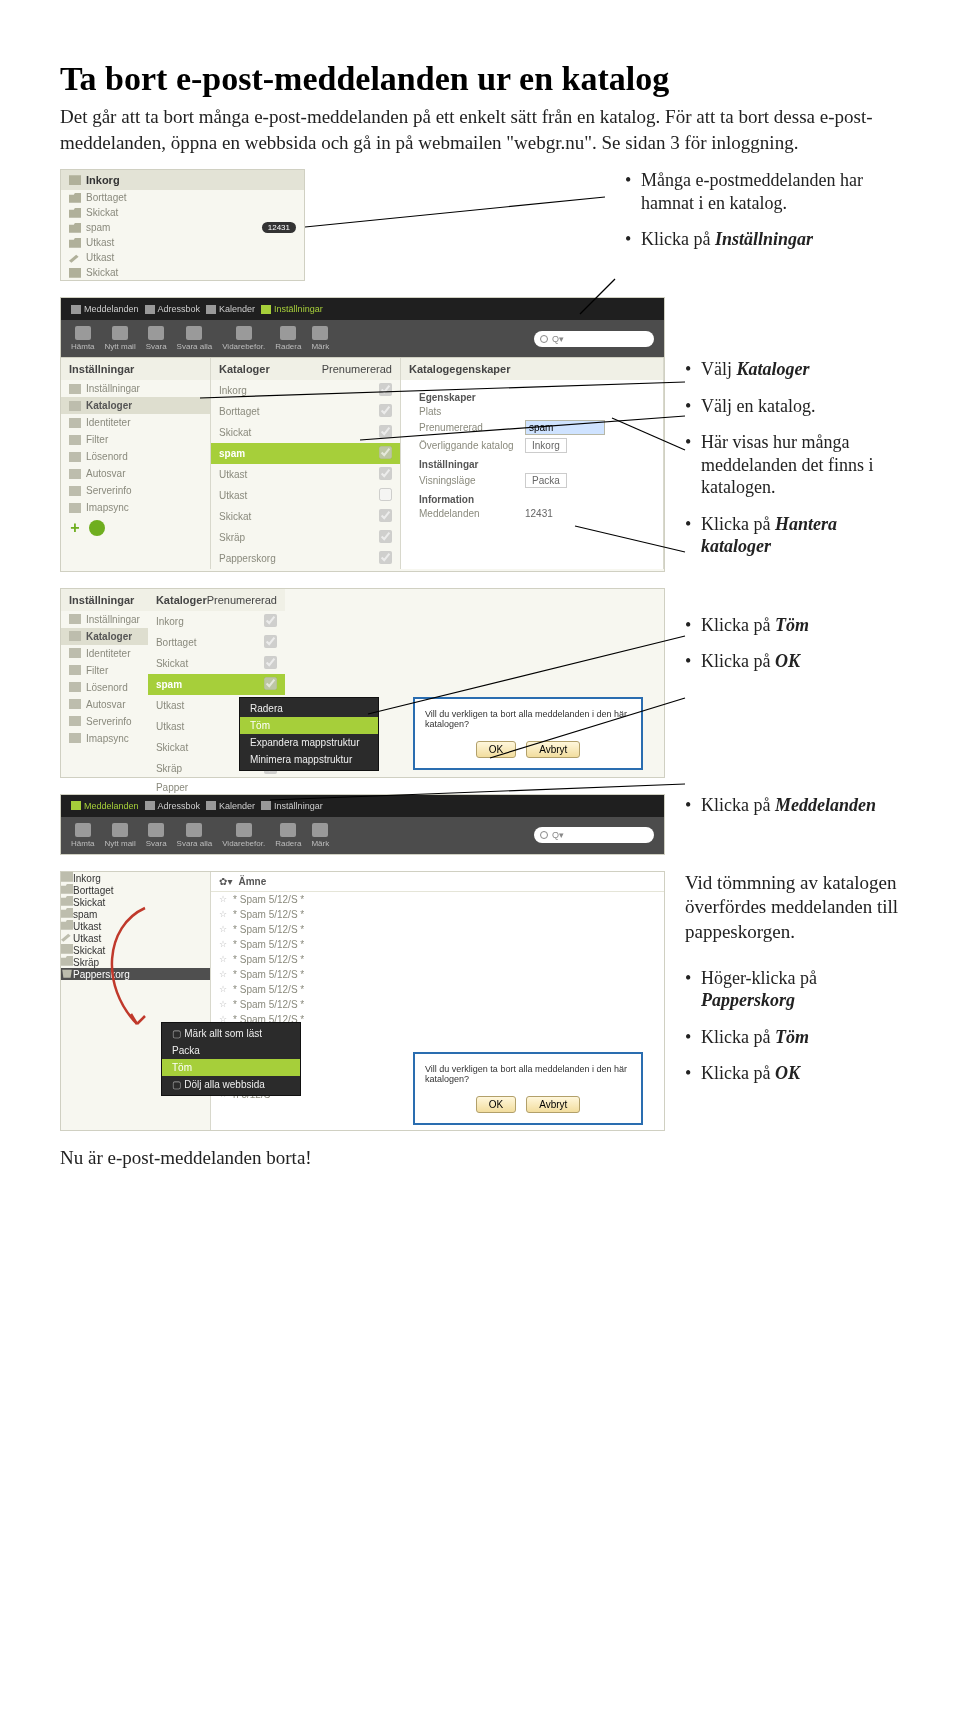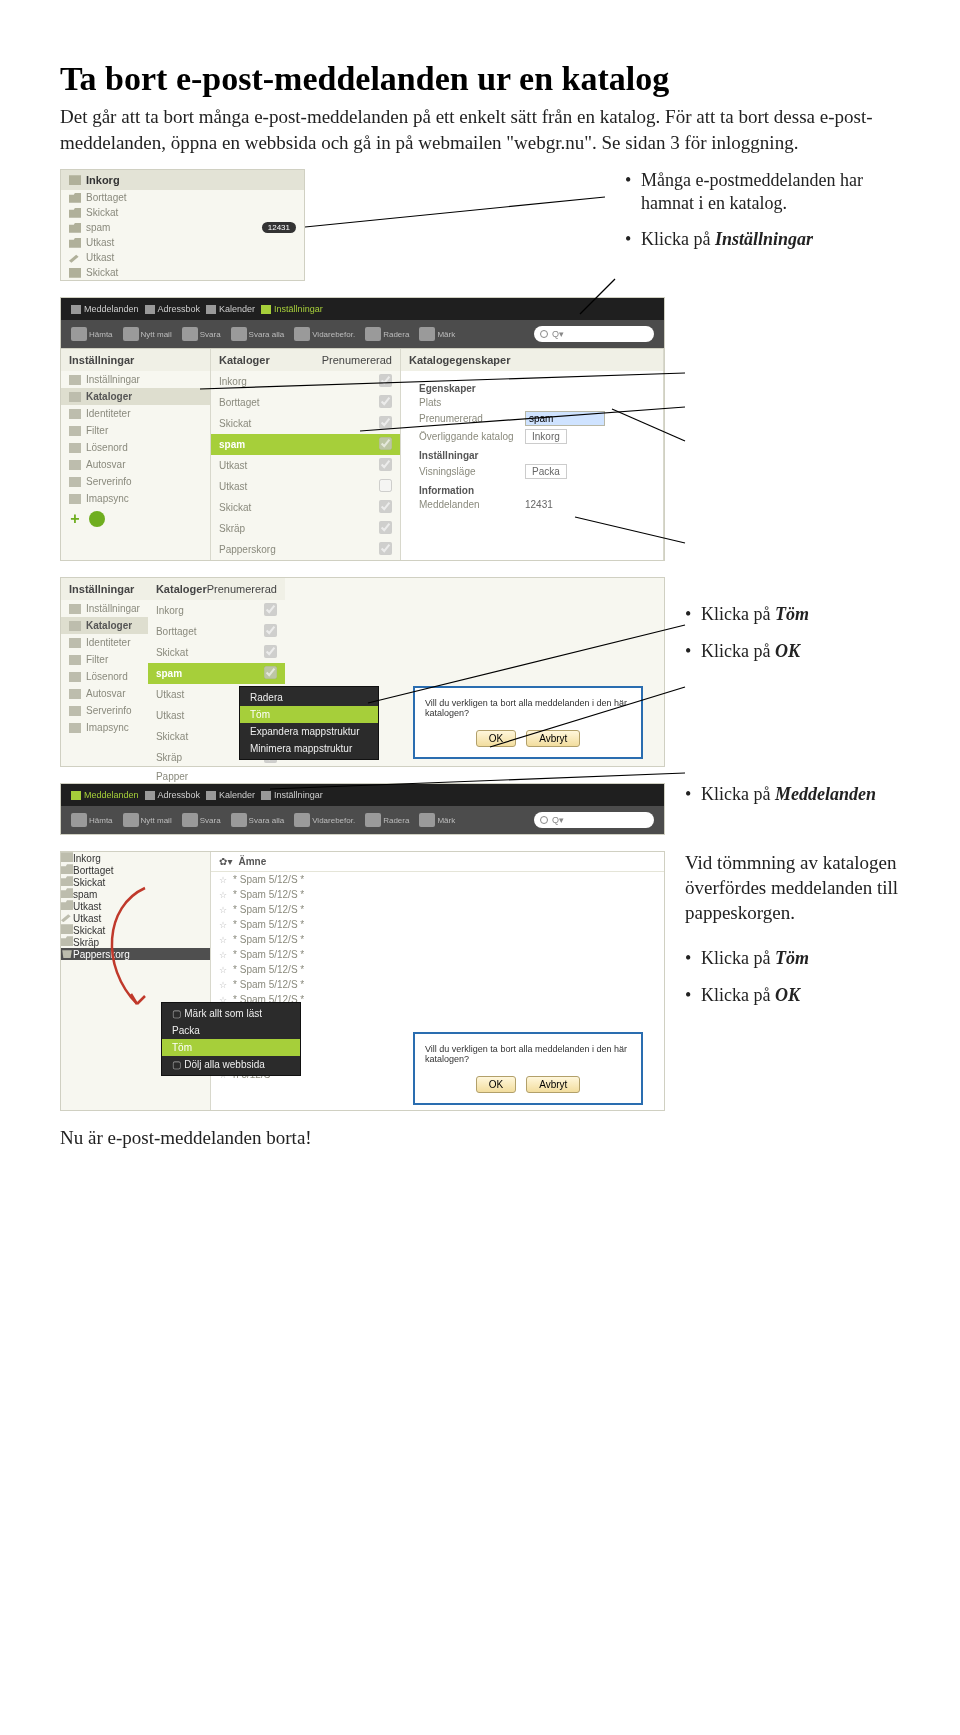--- a/index.html
+++ b/index.html
@@ -33,21 +33,21 @@
 
   
   .topbar { background: #1f1f1f; display: flex; gap: 6px; padding: 6px 10px; }
   .topbar .tb-item { color: #cfcfcf; font-size: 9px; display: flex; align-items: center; gap: 3px; }
   .topbar .tb-item.act { color: #a6cf3a; }
   .tb-ico { width: 10px; height: 9px; background: #999; display: inline-block; }
   .topbar .tb-item.act .tb-ico { background: #a6cf3a; }
 
   
   .actbar { background: #4c4c4c; display: flex; align-items: center; gap: 10px; padding: 6px 10px; position: relative; }
-  .actbar .ab { color: #bdbdbd; font-size: 8px; display: flex; align-items: center; gap: 2px; }
+  .actbar .ab { color: #bdbdbd; font-size: 8px; display: flex; flex-direction: column; align-items: center; gap: 2px; }
   .actbar .ab .abi { width: 16px; height: 14px; background: #9a9a9a; border-radius: 2px; }
   .actbar .search { margin-left: auto; background: #fff; border-radius: 10px; width: 120px; height: 16px; display: flex; align-items: center; padding: 0 6px; font-size: 9px; color: #888; }
   .actbar .search .mag { width: 8px; height: 8px; border: 1.5px solid #888; border-radius: 50%; margin-right: 4px; }
 
   
   .s2 { width: 605px; }
   .s2 .panels { display: flex; }
   .s2 .col { border-right: 1px solid #d8d8cc; }
   .s2 .col.a { width: 150px; }
   .s2 .col.b { width: 190px; }
@@ -316,20 +316,26 @@
           </div>
         </div>
       </div>
     </div>
     <svg class="lead" style="left:0;top:0;width:720px;height:240px;">
       <line x1="140" y1="40" x2="625" y2="24"></line>
       <line x1="300" y1="82" x2="625" y2="58"></line>
       <line x1="552" y1="60" x2="625" y2="92"></line>
       <line x1="515" y1="168" x2="625" y2="194"></line>
     </svg>
+    <ul class="notes">
+      <li><span>Välj</span> <em class="kw">Kataloger</em></li>
+      <li>Välj en katalog.</li>
+      <li>Här visas hur många meddelanden det finns i katalogen.</li>
+      <li><span>Klicka på</span> <em class="kw">Hantera kataloger</em></li>
+    </ul>
   </div>
 
   <div class="row" style="position:relative;">
     <div class="shot ui s3" style="position:relative; height:190px;">
       <div class="panels" style="display:flex; height:100%;">
         <div class="col a">
           <div class="colhead">Inställningar</div>
           <div class="citm">
               <span class="cico"></span>
               <span>Inställningar</span>
@@ -585,20 +591,21 @@
         <div class="q">Vill du verkligen ta bort alla meddelanden i den här katalogen?</div>
         <div class="btns">
           <button>OK</button>
           <button>Avbryt</button>
         </div>
       </div>
     </div>
     <div class="notes">
       <p style="font-size:19px; line-height:1.3; margin-bottom:22px;">Vid tömmning av katalogen överfördes meddelanden till pappeskorgen.</p>
       <ul class="notes">
+        <li><span>Höger-klicka på</span> <em class="kw">Papperskorg</em></li>
         <li><span>Klicka på</span> <em class="kw">Töm</em></li>
         <li><span>Klicka på</span> <em class="kw">OK</em></li>
       </ul>
     </div>
   </div>
 
   <p style="font-size:19px; margin-top:8px;">Nu är e-post-meddelanden borta!</p>
 
 </div>
 

